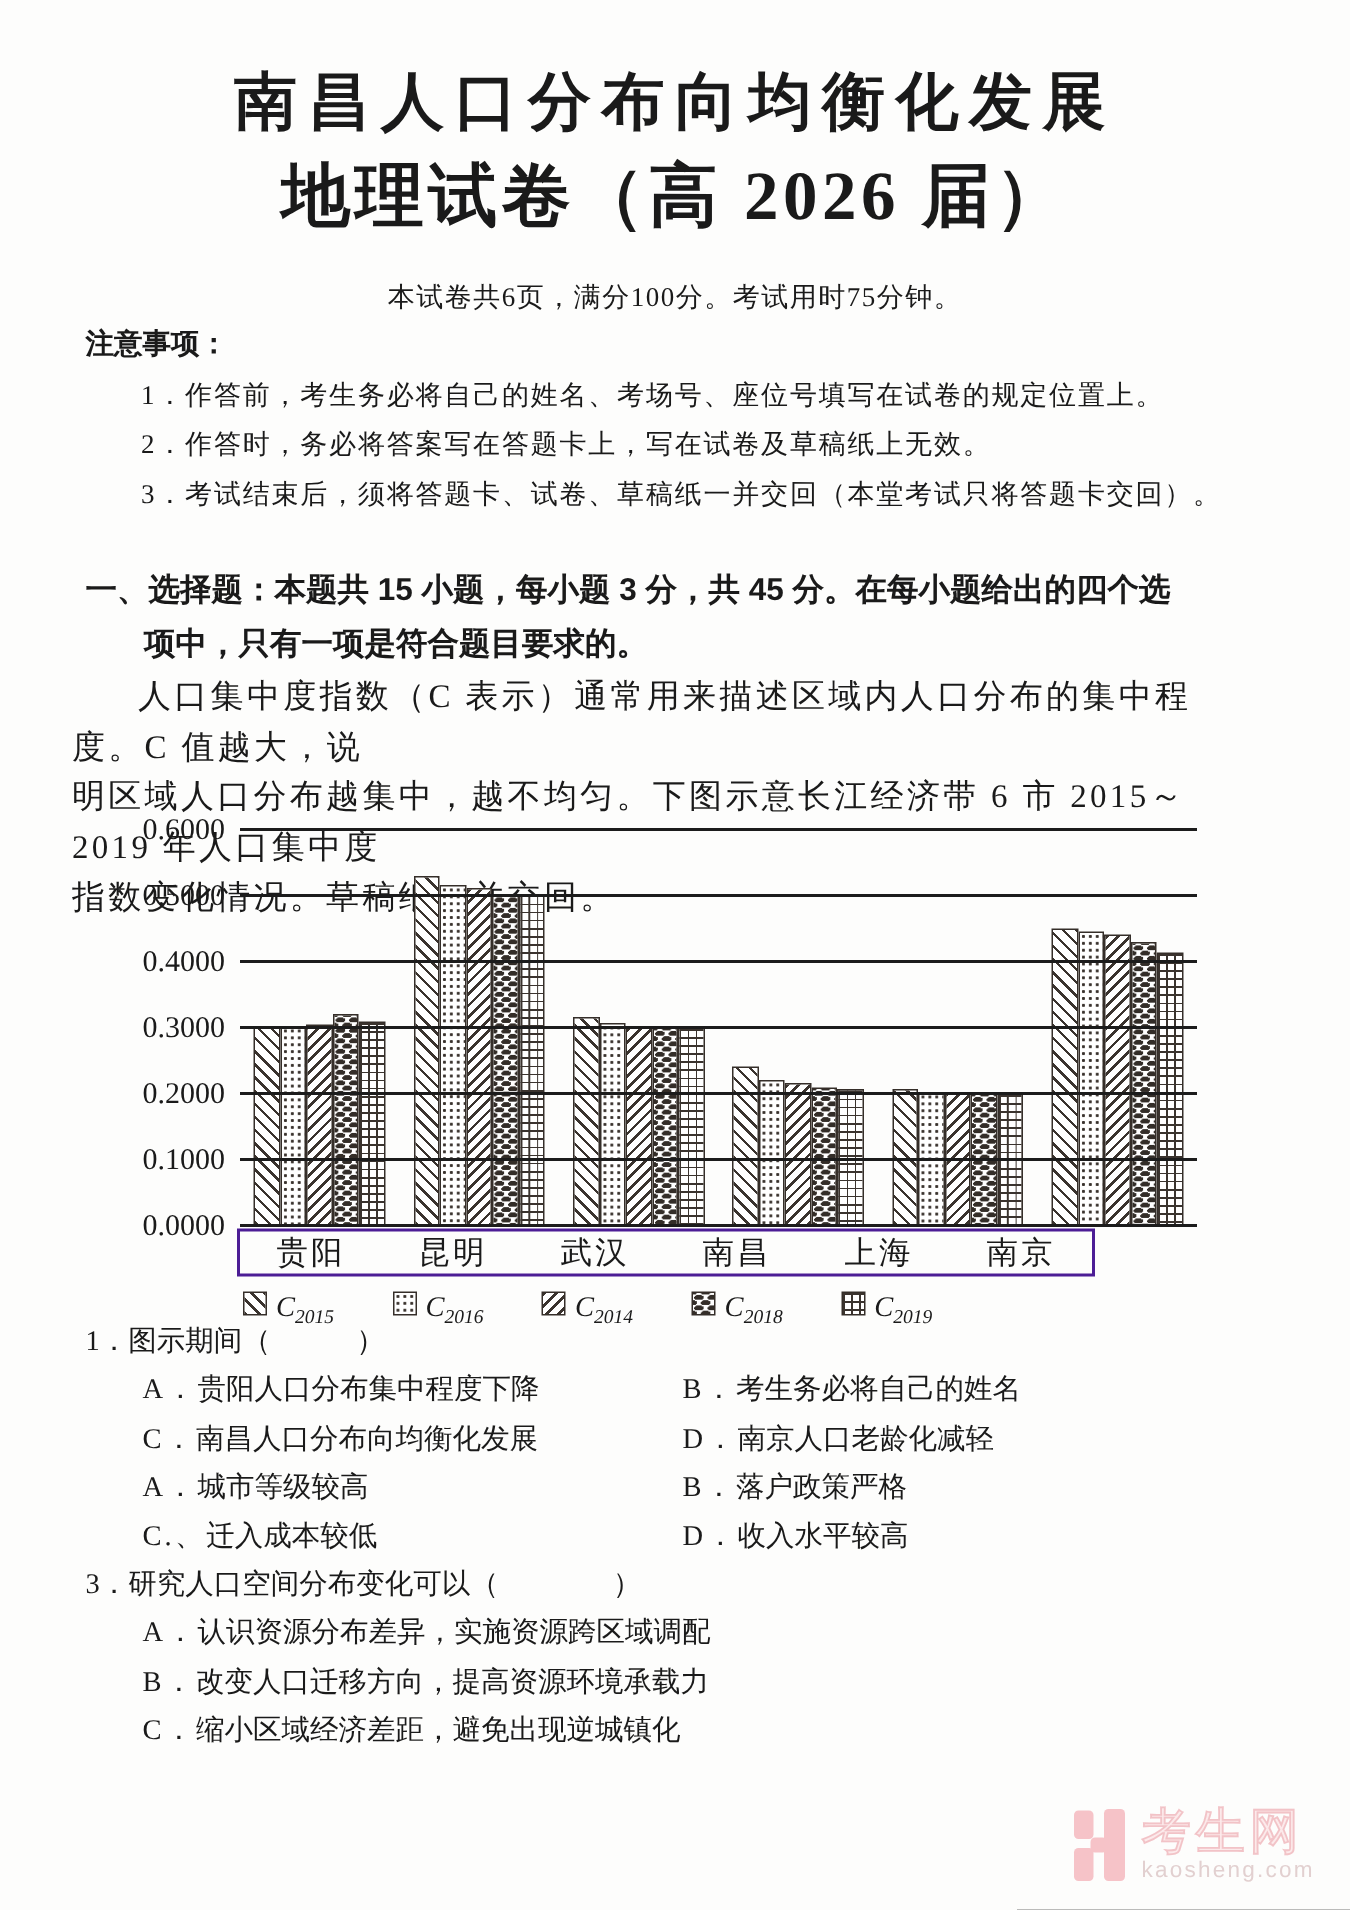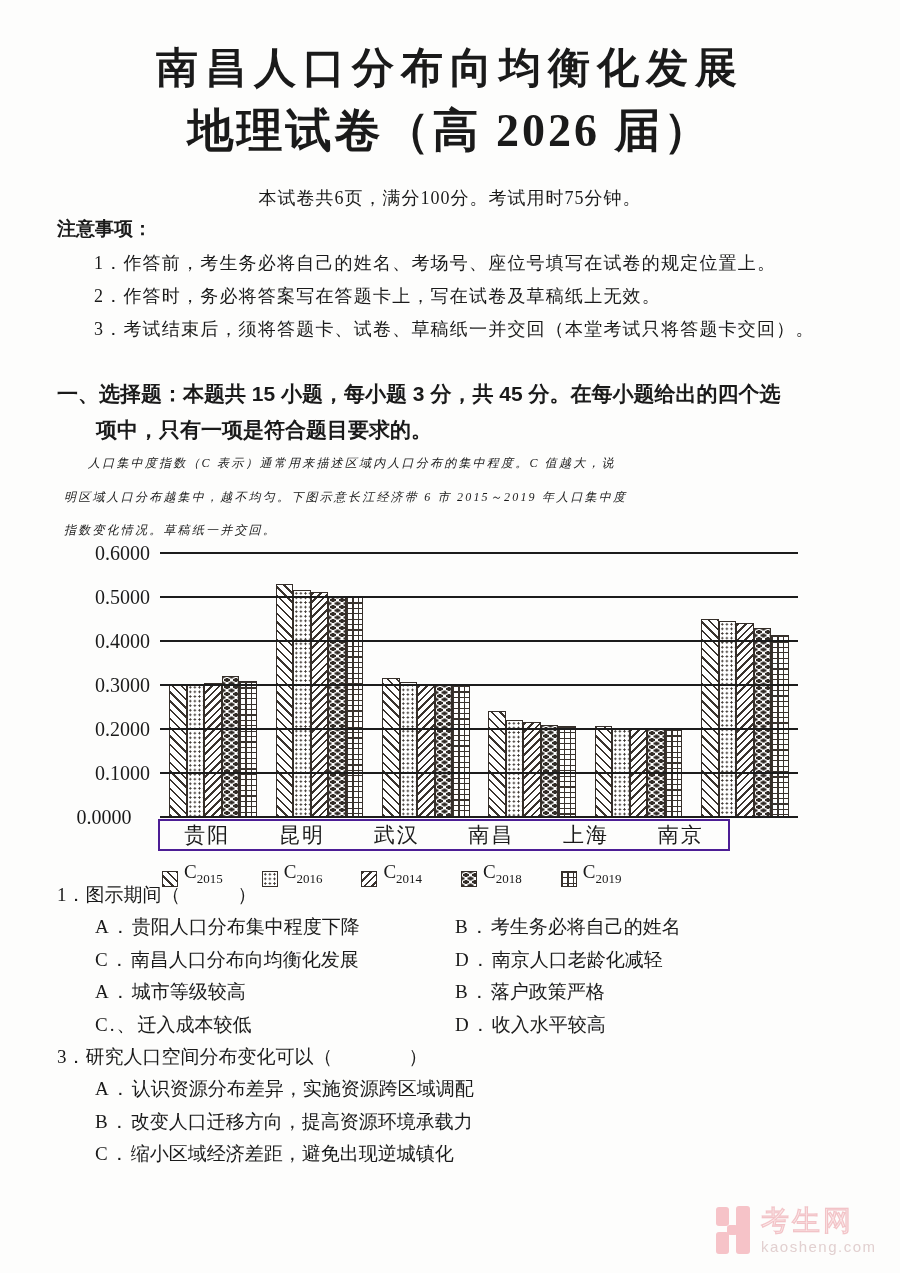--- a/index.html
+++ b/index.html
@@ -19,22 +19,22 @@
   .notice-head { position:absolute; top:216px; left:57px; font-size:19px; font-weight:700;
                  font-family:"Liberation Sans","DejaVu Sans",sans-serif; }
   .notice-items { position:absolute; top:247px; left:94px; width:770px;
                   font-size:18px; line-height:33px; letter-spacing:1.2px; }
   
   .section { position:absolute; top:376px; left:57px; width:800px;
              font-size:21px; font-weight:700; line-height:36px;
              font-family:"Liberation Sans","DejaVu Sans",sans-serif; }
   .section .l2 { padding-left:39px; }
   
-  .passage { position:absolute; top:447px; left:64px; width:792px;
-             font-size:12px; line-height:33.5px; letter-spacing:2.2px;font-style:italic; }
+  .passage { position:absolute; top:447px; left:48px; width:792px;
+             font-size:22px; line-height:33.5px; letter-spacing:2.2px; }
   .passage .first { text-indent:2em; }
   
   .chart { position:absolute; left:58px; top:543px; width:800px; height:352px; }
   .gridline { position:absolute; height:2px; background:#1c1c1c; z-index:3; }
   .ylabel { position:absolute; left:0; width:92px; text-align:right;
             font-size:20px; line-height:24px; z-index:1; }
   .bar { position:absolute; box-sizing:border-box; background-color:#fff;
          border:1.5px solid #352e29; z-index:2; }
   .p-bs { background-image:repeating-linear-gradient(45deg,#3a332e 0 1.6px,transparent 1.6px 6.2px); }
   .p-dot{ background-image:radial-gradient(circle,#3a332e 0.9px,transparent 1.05px);
@@ -45,41 +45,41 @@
             radial-gradient(3.4px 1.7px at 4px 3px,#332d28 97%,transparent 100%);
           background-size:9px 7px,9px 7px; background-position:0 0,4.5px 3.5px; }
   .p-gr { background-image:
             repeating-linear-gradient(90deg,#3a332e 0 1.1px,transparent 1.1px 5.4px),
             repeating-linear-gradient(180deg,#3a332e 0 1.1px,transparent 1.1px 5.4px); }
   .xbox { position:absolute; left:100px; top:276px; width:572px; height:32px;
           border:2px solid #4c1d95; box-sizing:border-box; display:flex; z-index:4;
           background:transparent; }
   .xcell { flex:1; text-align:center; font-size:21px; line-height:29px; letter-spacing:2px; }
   .legend { position:absolute; left:104px; top:318px; display:flex; gap:39px; align-items:center; }
-  .legend-item { display:flex; align-items:flex-end; gap:6px; }
+  .legend-item { display:flex; align-items:flex-start; gap:6px;font-style:italic; }
   .swatch { width:16px; height:16px; box-sizing:border-box; border:1.5px solid #352e29;
             background-color:#fff; display:inline-block; }
   .legend-label { font-size:19px; }
   .legend-label sub { font-size:13px; }
   
   .questions { position:absolute; top:879px; left:57px; width:815px; font-size:19px; }
   .qrow { line-height:32.4px; min-height:32.4px; white-space:nowrap; }
   .opt-row { padding-left:38px; display:flex; }
   .opt-a { width:360px; }
   .opt-label { letter-spacing:2px; }
   
   .wm { position:absolute; left:716px; top:1203px; width:178px; height:62px; display:flex; }
   .wm-logo { position:relative; width:38px; height:52px; margin-top:3px; }
   .wm-logo div { position:absolute; background:#f6c3c8; border-radius:3px; }
   .wm-b1 { left:0;  top:1px;  width:13px; height:19px; }
   .wm-b2 { left:0;  top:26px; width:13px; height:22px; }
   .wm-b3 { left:20px; top:0;  width:14px; height:48px; }
   .wm-b4 { left:11px; top:19px; width:11px; height:10px; border-radius:2px; }
   .wm-text { margin-left:7px; font-family:"Liberation Sans","DejaVu Sans",sans-serif; }
-  .wm-name { font-size:28px; line-height:36px; letter-spacing:3px;
+  .wm-name { font-size:33px; line-height:36px; letter-spacing:3px;
              color:#fceaeb; -webkit-text-stroke:1.2px #f2c3c7; }
   .wm-domain { font-size:15px; line-height:16px; letter-spacing:1.5px; color:#e2d0d0; }
 </style>
 </head>
 <body>
 
 <div class="page">
 
   <div class="title1">南昌人口分布向均衡化发展</div>
   <div class="title2">地理试卷（高 2026 届）</div>
@@ -128,21 +128,21 @@
       <div class="bar p-dot" style="left: 554.25px; top: 184.68px; width: 17.5px; height: 89.32px;"></div>
       <div class="bar p-fs" style="left: 571.75px; top: 184.68px; width: 17.5px; height: 89.32px;"></div>
       <div class="bar p-db" style="left: 589.25px; top: 186px; width: 17.5px; height: 88px;"></div>
       <div class="bar p-gr" style="left: 606.75px; top: 186px; width: 17.5px; height: 88px;"></div>
       <div class="bar p-bs" style="left: 643.083px; top: 76.44px; width: 17.5px; height: 197.56px;"></div>
       <div class="bar p-dot" style="left: 660.583px; top: 77.76px; width: 17.5px; height: 196.24px;"></div>
       <div class="bar p-fs" style="left: 678.083px; top: 79.52px; width: 17.5px; height: 194.48px;"></div>
       <div class="bar p-db" style="left: 695.583px; top: 84.8px; width: 17.5px; height: 189.2px;"></div>
       <div class="bar p-gr" style="left: 713.083px; top: 91.84px; width: 17.5px; height: 182.16px;"></div>
       <div class="gridline" style="left: 102px; width: 638px; top: 273px;"></div>
-      <div class="ylabel" style="top: 262px; text-align: center;">0.0000</div>
+      <div class="ylabel" style="top: 262px;">0.0000</div>
       <div class="gridline" style="left: 102px; width: 638px; top: 229px;"></div>
       <div class="ylabel" style="top: 218px;">0.1000</div>
       <div class="gridline" style="left: 102px; width: 638px; top: 185px;"></div>
       <div class="ylabel" style="top: 174px;">0.2000</div>
       <div class="gridline" style="left: 102px; width: 638px; top: 141px;"></div>
       <div class="ylabel" style="top: 130px;">0.3000</div>
       <div class="gridline" style="left: 102px; width: 638px; top: 97px;"></div>
       <div class="ylabel" style="top: 86px;">0.4000</div>
       <div class="gridline" style="left: 102px; width: 638px; top: 53px;"></div>
       <div class="ylabel" style="top: 42px;">0.5000</div>

